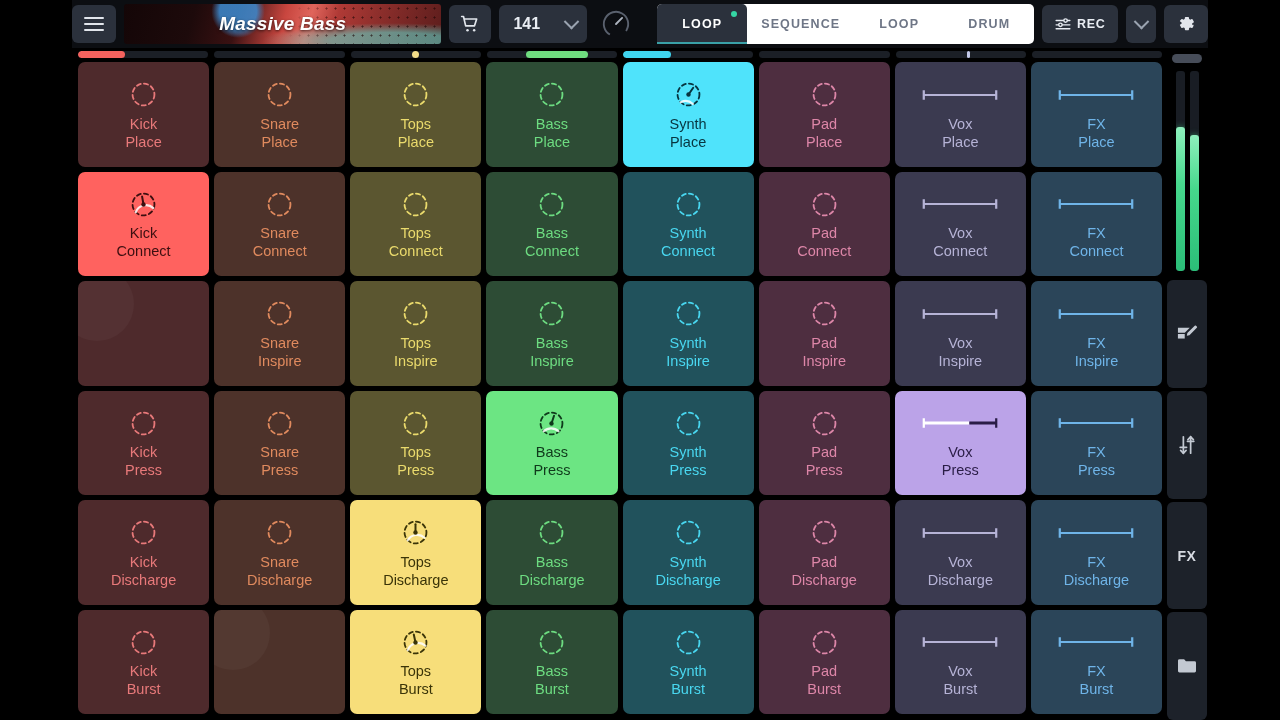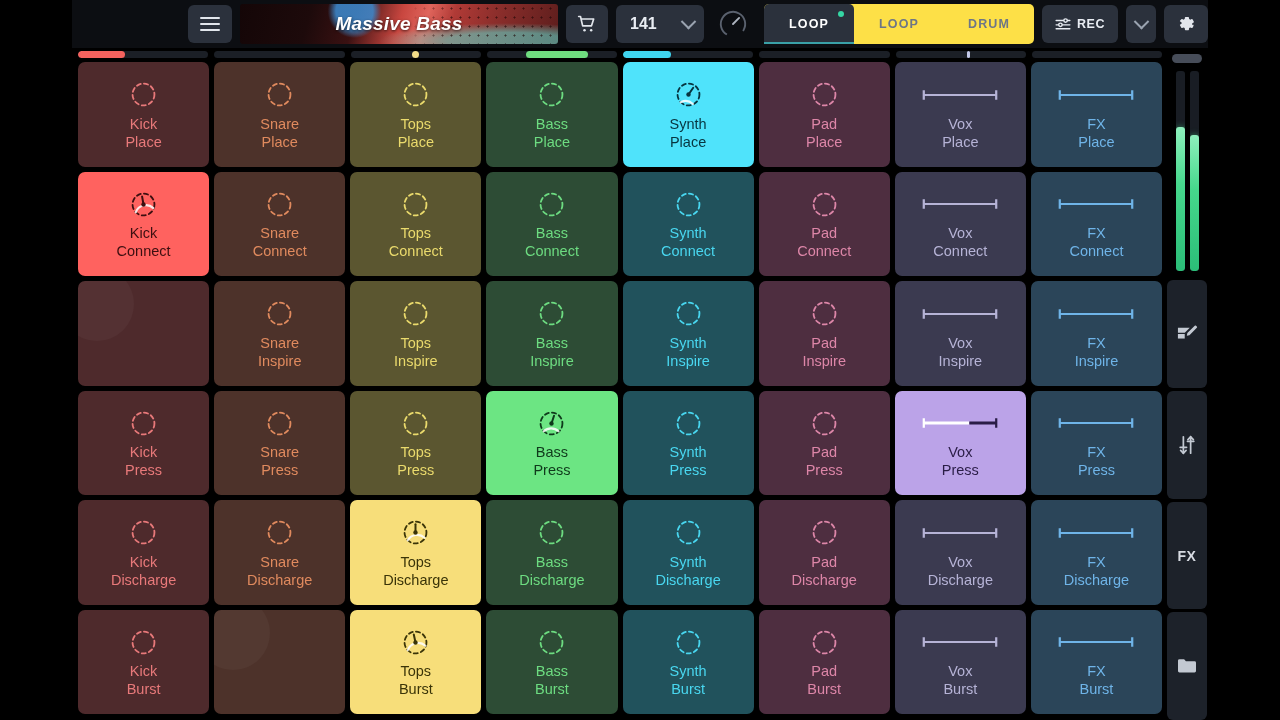--- a/index.html
+++ b/index.html
@@ -14,21 +14,20 @@
     width: 1280px; height: 720px;
     background: #000;
   }
 
   
   .header {
     position: absolute; left: 72px; top: 0;
     width: 1136px; height: 48px;
     display: flex; align-items: center; gap: 8px;
     background: #0c0e12;
-    justify-content: flex-end;
   }
   .hdr-btn {
     background: #2b313c;
     border-radius: 6px;
     display: flex; align-items: center; justify-content: center;
     color: #d6dae2;
   }
   .menu-btn { width: 44px; height: 38px; }
   .burger { width: 20px; height: 14px; display:flex; flex-direction:column; justify-content:space-between; }
   .burger i { display:block; height:2px; background:#e2e6ec; border-radius:1px; }
@@ -79,23 +78,23 @@
   .knob-btn {
     width: 42px; height: 40px;
     background: transparent;
     display: flex; align-items: center; justify-content: center;
   }
   .knob-ring { width: 30px; height: 30px; position: relative; }
 
   .modes {
     display: flex; align-items: stretch;
     height: 40px;
-    background: #fde047;
+    background: #ffffff;
     border-radius: 5px;
-    margin-left: 2px;
+    margin-left: 12px;
   }
   .mode {
     position: relative;
     min-width: 90px; padding: 0 14px;
     display: flex; align-items: center; justify-content: center;
     font-size: 12.5px; letter-spacing: 1.1px; font-weight: bold;
     color: #6e7686;
   }
   .mode.active { color: #fff; background: #2b313c; border-radius: 5px 5px 0 0; }
   .mode.active::after {
@@ -212,20 +211,23 @@
         <line x1="16" y1="16" x2="22.5" y2="9.5" stroke="#aeb5c0" stroke-width="2" stroke-linecap="round"></line>
       </svg>
     </div>
 
     <div class="modes">
       <div class="mode active">
         <span>LOOP</span>
         <span class="dot"></span>
       </div>
       <div class="mode">
+        <span>SEQUENCE</span>
+      </div>
+      <div class="mode">
         <span>LOOP</span>
       </div>
       <div class="mode">
         <span>DRUM</span>
       </div>
     </div>
 
     <div class="hdr-btn rec-btn">
       <svg class="rec-icon" viewBox="0 0 18 14" stroke="#e9edf3" stroke-width="1.7" stroke-linecap="round">
         <line x1="1" y1="3" x2="17" y2="3"></line>

